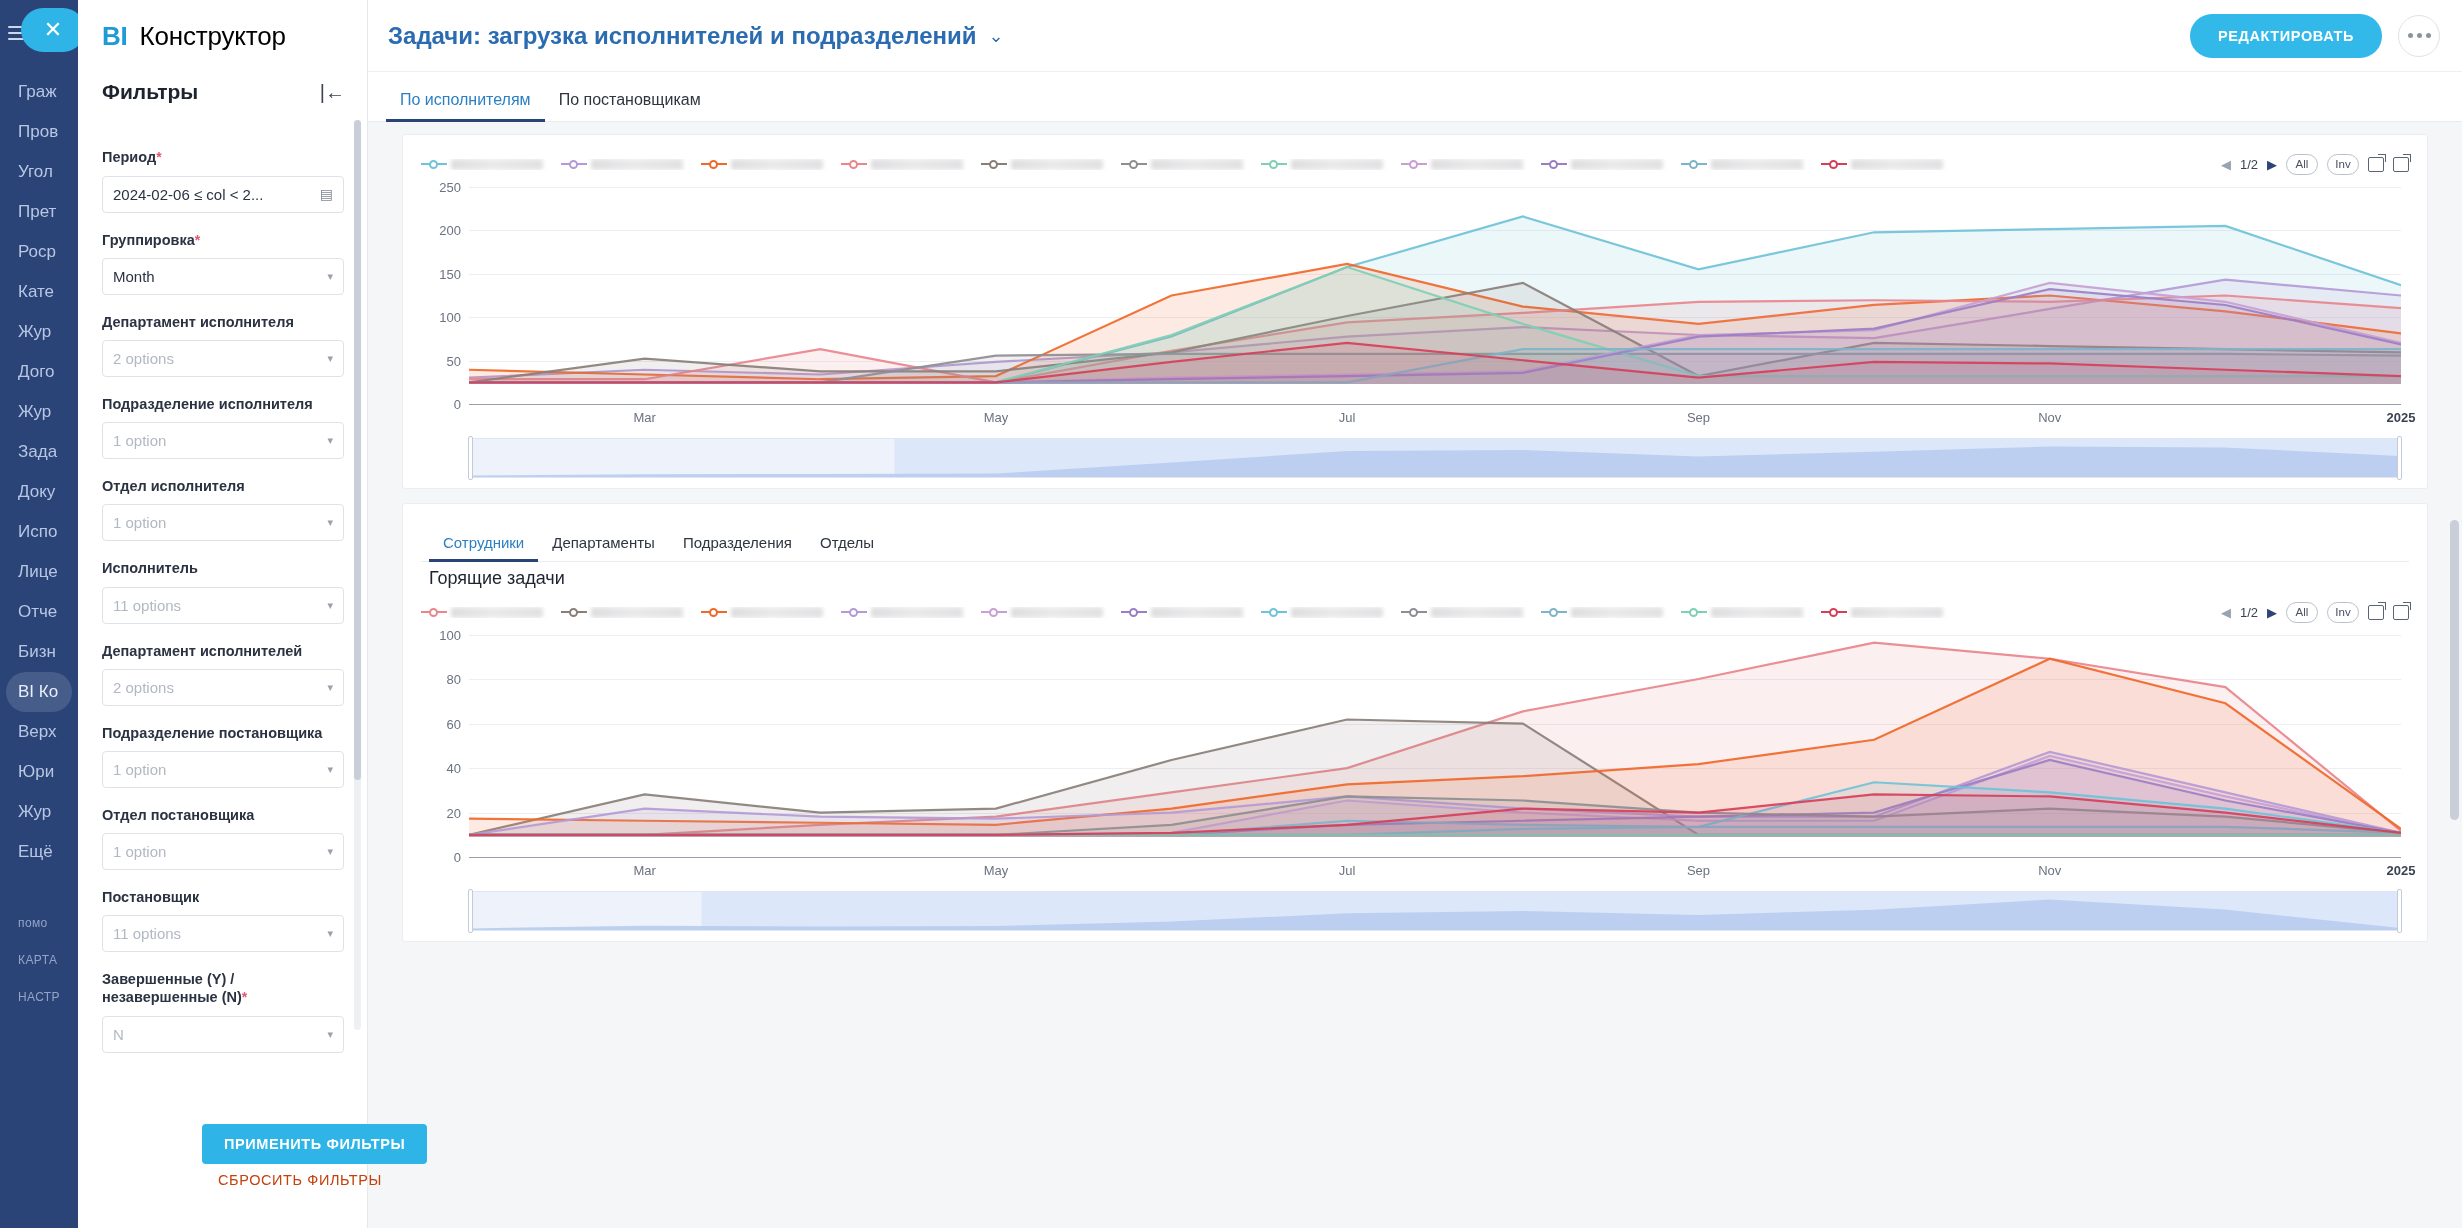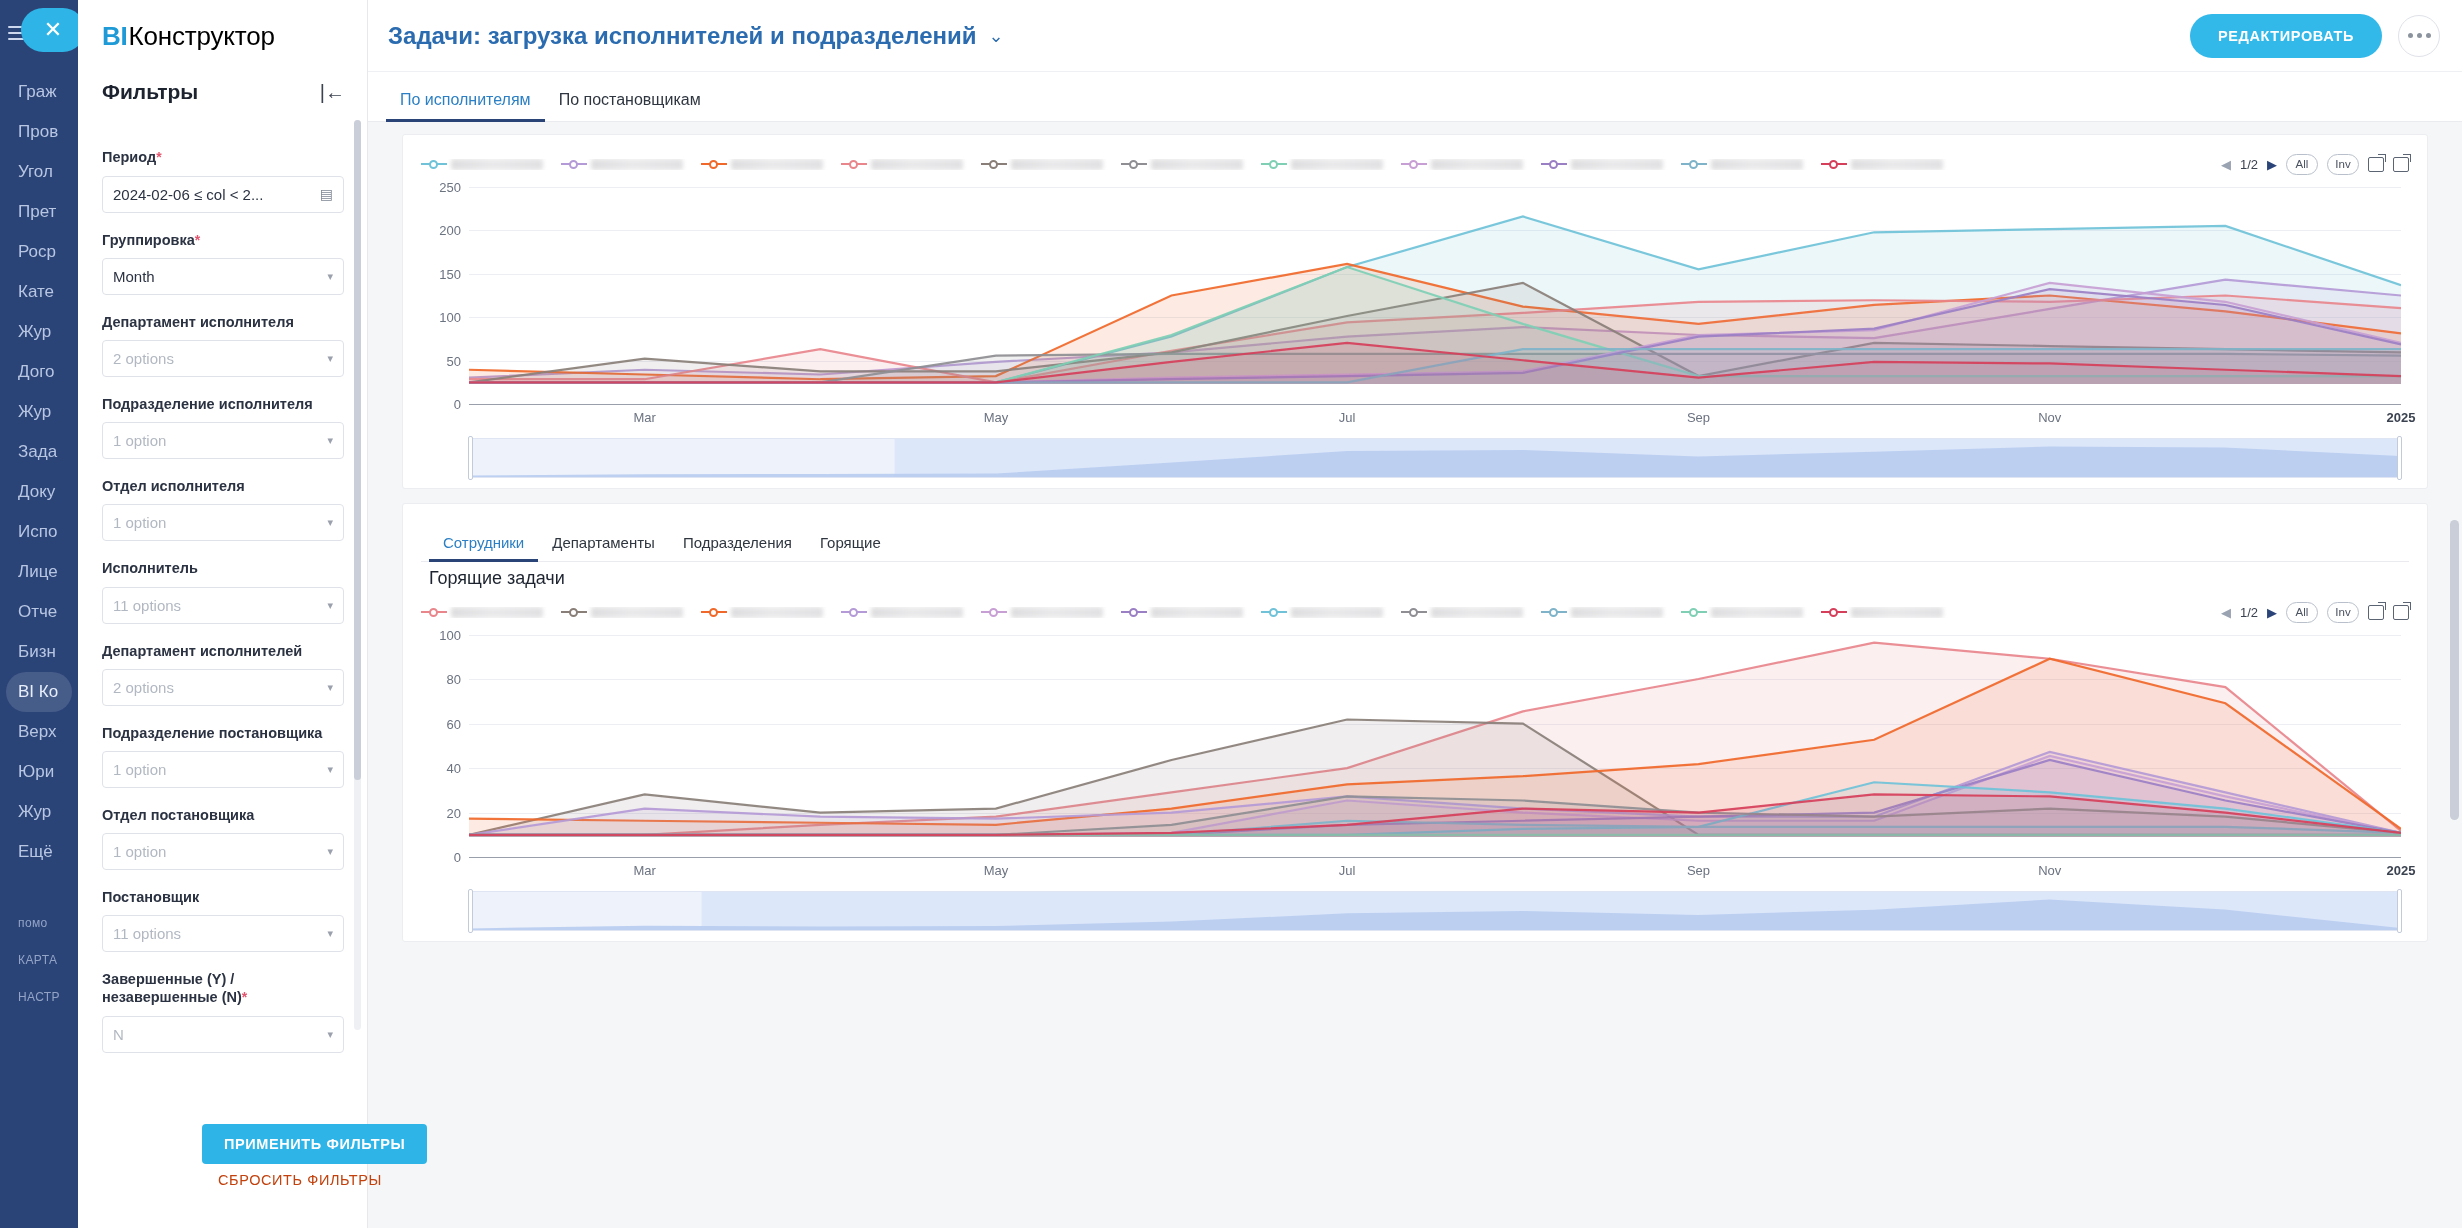--- a/index.html
+++ b/index.html
@@ -52,21 +52,21 @@
   
   .filters {
     position: absolute; left: 78px; top: 0; width: 290px; height: 1228px;
     background: #ffffff; border-right: 1px solid #e6e8ec;
     z-index: 5;
   }
   .brand {
     height: 72px; display: flex; align-items: center; padding-left: 24px;
     font-size: 26px; letter-spacing: -0.2px;
   }
-  .brand .bi { color: #1e9ad6; font-weight: 700; margin-right: 1px; }
+  .brand .bi { color: #1e9ad6; font-weight: 700; margin-right: 12px; }
   .brand .rest { color: #000000; font-weight: 400; }
   .filters-head {
     display: flex; align-items: center; justify-content: space-between;
     padding: 8px 22px 0 24px;
   }
   .filters-title { font-size: 21px; font-weight: 700; color: #1d2430; }
   .collapse-icon { color: #3b4250; font-size: 20px; line-height: 1; cursor: pointer; }
 
   .filters-scroll {
     position: absolute; left: 0; top: 130px; width: 290px; height: 1098px;
@@ -545,21 +545,21 @@
         <div class="brush-handle" style="left:-2px"></div>
         <div class="brush-handle" style="right:-2px"></div>
       </div>
     </div>
 
     <div class="card" style="margin-top:14px">
       <div class="subtabs" id="sub-tabs">
           <div class="stab active">Сотрудники</div>
           <div class="stab">Департаменты</div>
           <div class="stab">Подразделения</div>
-          <div class="stab">Горящие</div>
+          <div class="stab">Отделы</div>
         </div>
       <div class="card-title">Горящие задачи</div>
       <div class="legendrow">
         <div class="legend-items" id="legend-1">
             <div class="lg">
               <span class="lg-mark">
                 <i style="background:#e8868c"></i>
                 <b style="border-color:#e8868c"></b>
               </span>
               <span class="lg-name"></span>

